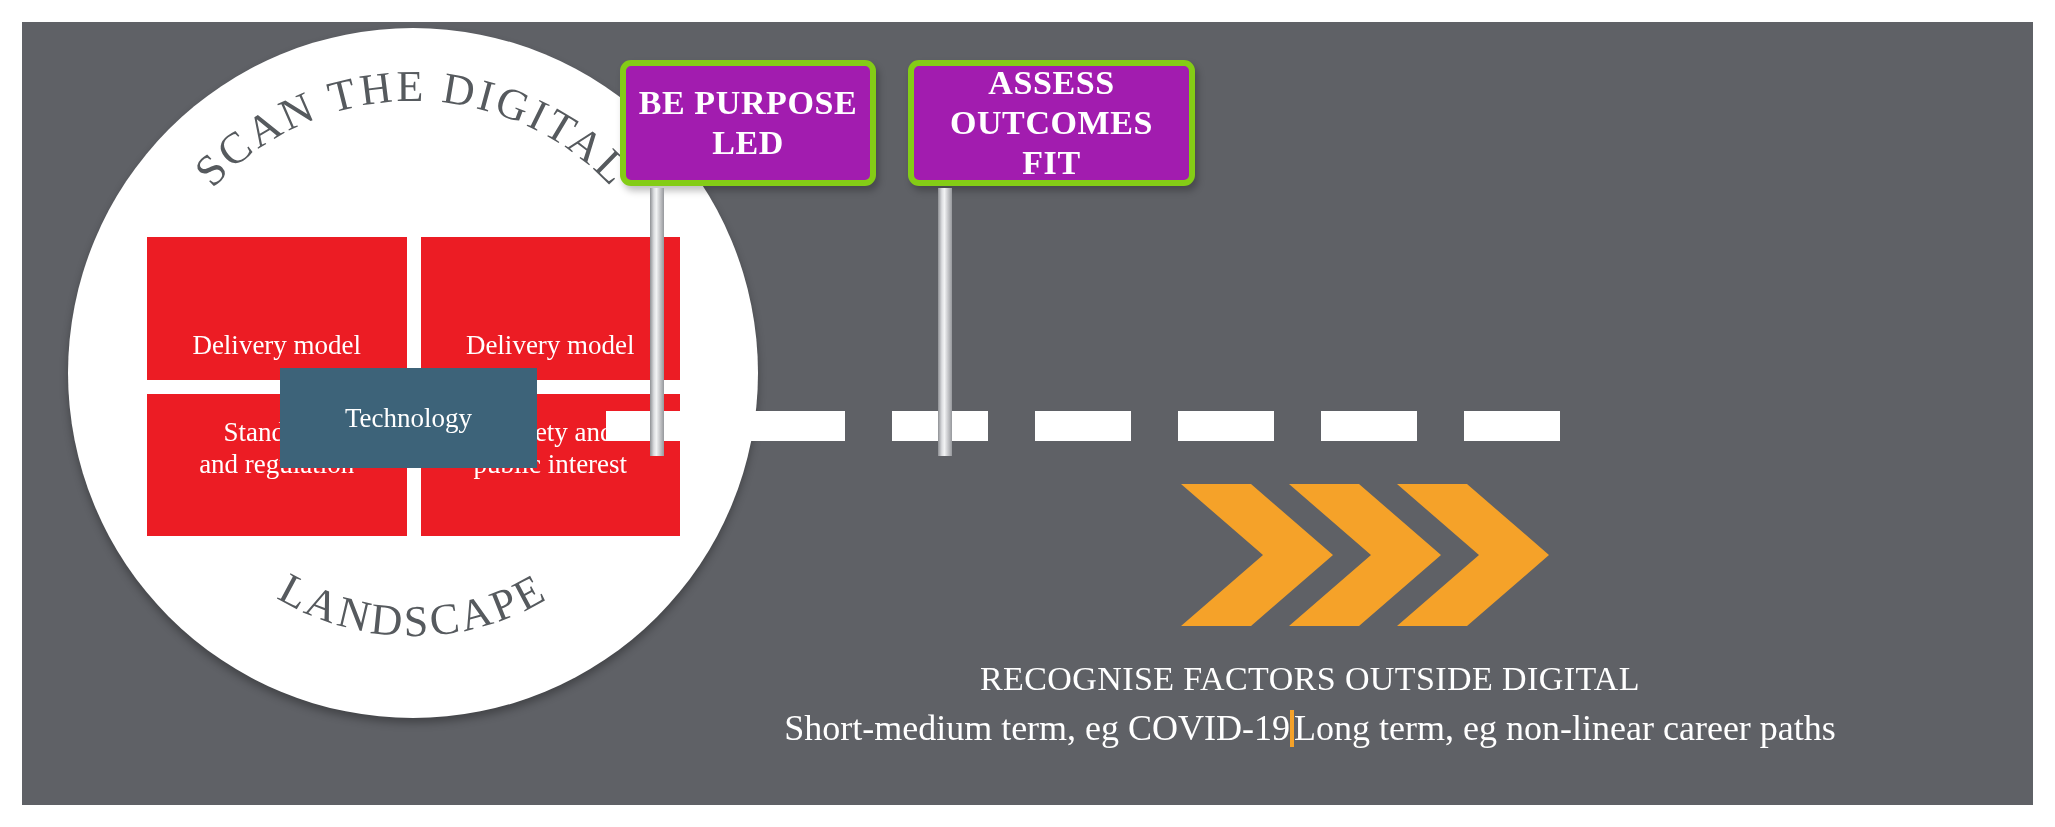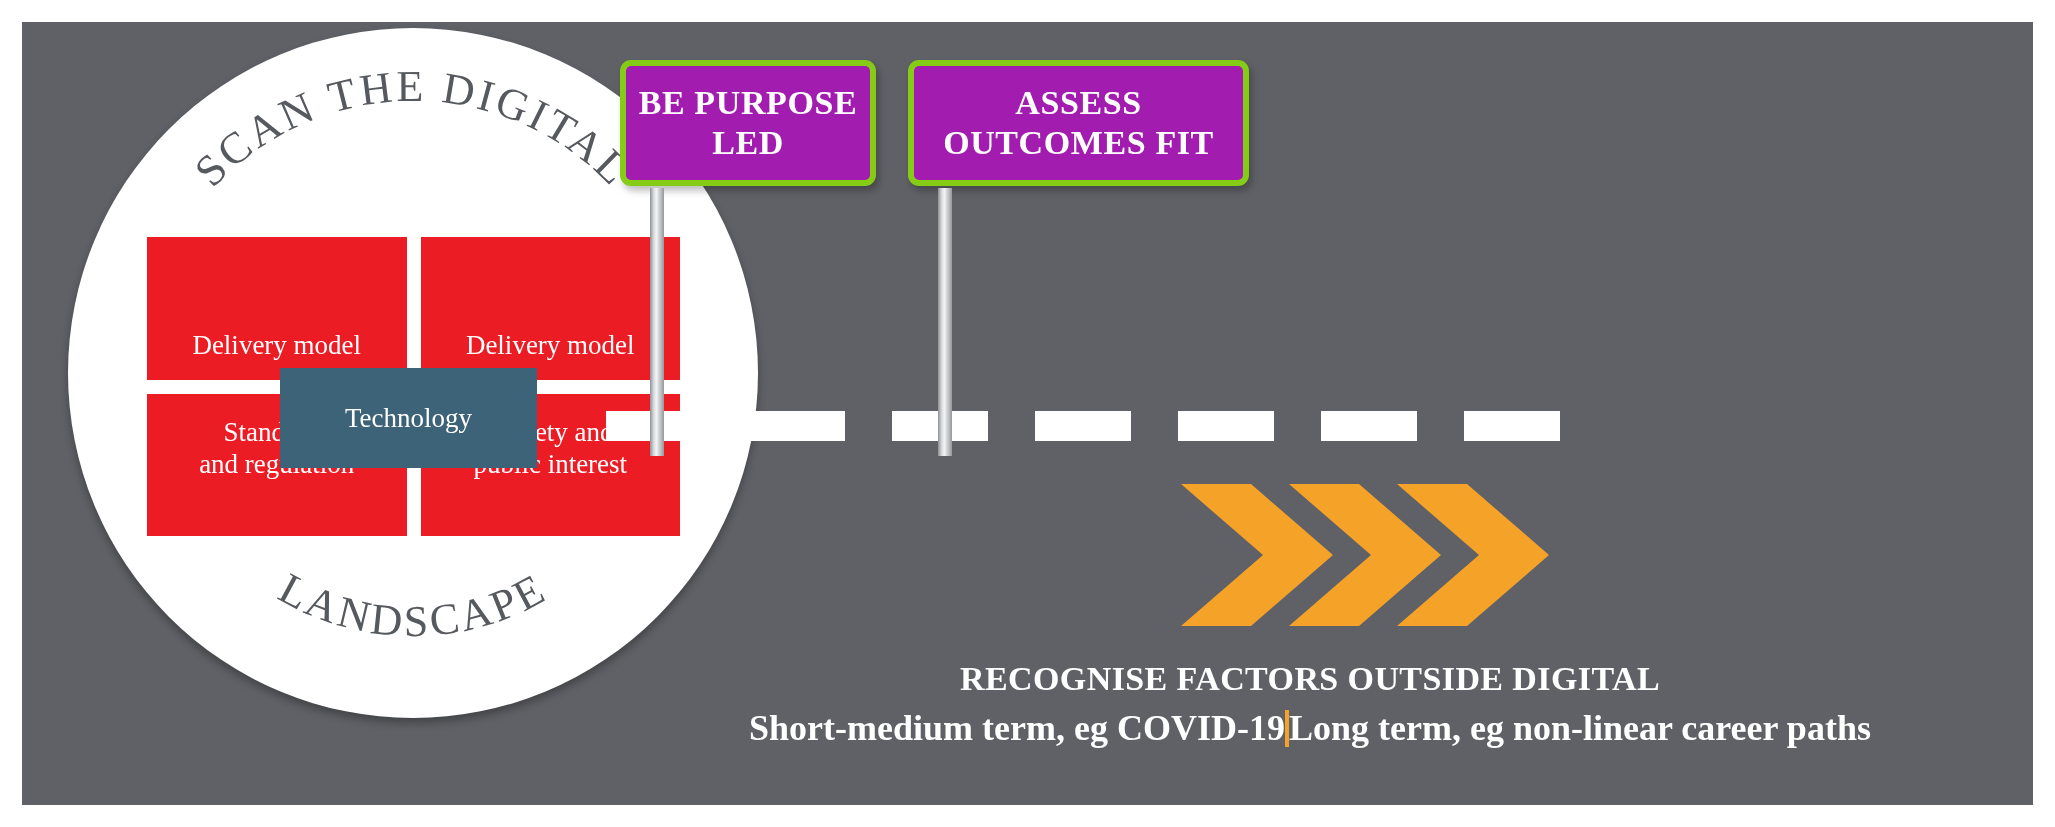--- a/index.html
+++ b/index.html
@@ -143,21 +143,20 @@
   #chevrons svg { display: block; }
 
   
   #caption {
     position: absolute;
     left: 0;
     top: 638px;
     width: 2011px;
     text-align: center;
     color: #ffffff;
-    font-weight: bold;
   }
   #caption-line1 {
     font-size: 34px;
     letter-spacing: 0.4px;
     margin-bottom: 9px;
   }
   #caption-line2 {
     font-size: 36px;
     display: flex;
     align-items: center;
@@ -233,21 +232,21 @@
     <div class="sign-board" style="width:256px; height:126px;">
       <span>
         <span>BE PURPOSE</span><br>
         <span>LED</span>
       </span>
     </div>
   </div>
 
   <div class="signpost" style="left:886px; top:38px;">
     <div class="sign-post-pole" style="left:30px; top:128px; height:268px;"></div>
-    <div class="sign-board" style="width:341px; height:126px;">
+    <div class="sign-board" style="width:287px; height:126px;">
       <span>
         <span>ASSESS</span><br>
         <span>OUTCOMES FIT</span>
       </span>
     </div>
   </div>
 
 
   <div id="chevrons">
     <svg width="380" height="150" viewBox="0 0 380 150">

